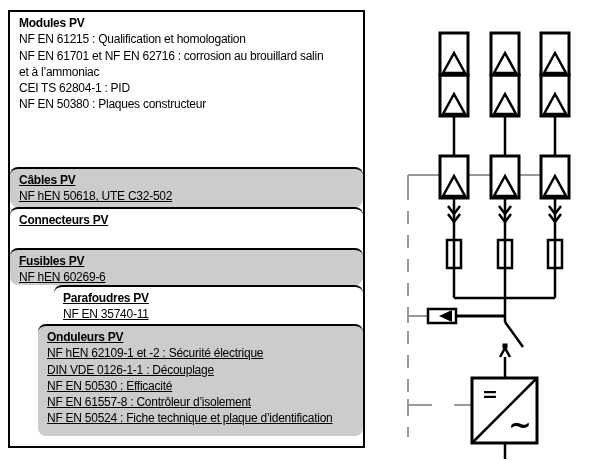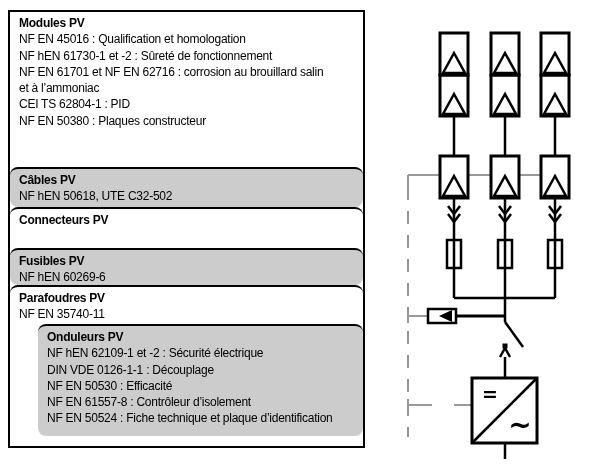--- a/index.html
+++ b/index.html
@@ -5,48 +5,47 @@
   html,body{margin:0;padding:0;background:#fff;}
   body{width:601px;height:470px;position:relative;font-family:"Liberation Sans","DejaVu Sans",sans-serif;color:#000;}
   .figure{position:absolute;inset:0;}
   .standards-table{
     position:absolute;left:8px;top:10px;width:357px;height:438px;
     border:2px solid #000;box-sizing:border-box;background:#fff;
     display:flex;flex-direction:column;
   }
   .sec{box-sizing:border-box;padding:3px 8px 0 9px;overflow:hidden;
        font-size:12px;line-height:16.3px;letter-spacing:-0.25px;border-radius:8px;}
-  .sec + .sec{border-top:2px solid #000;}
+  .sec + .sec{border-top:2px solid #000;text-decoration:underline;}
   .sec.shaded{background:#cccccc;}
   .sec-title{font-weight:bold;}
   .sec.h-modules{height:155px;}
   .sec.h-cables{height:40px;}
   .sec.h-connecteurs{height:41px;}
   .sec.h-fusibles{height:37px;}
-  .sec.h-parafoudres{height:39px;}
+  .sec.h-parafoudres{height:39px;margin-left:44px;}
   .sec.h-onduleurs{height:112px;margin-left:28px;}
   svg{position:absolute;left:0;top:0;}
   .blk{stroke:#000;fill:none;stroke-width:2.5;}
   .blk-thick{stroke:#000;fill:none;stroke-width:3;}
   .gry{stroke:#999;fill:none;stroke-width:2;}
   .fillblk{fill:#000;stroke:none;}
   text{font-family:"DejaVu Sans","Liberation Sans",sans-serif;font-weight:bold;fill:#000;}
 </style>
 </head>
 <body>
 
 <div class="figure">
 
   <div class="standards-table">
 
     <div class="sec h-modules">
       <div class="sec-title">Modules PV</div>
       <div>
-          <div>NF EN 45016 : Qualification et homologation</div>
-          <div>NF hEN 61730-1 et -2 : Sûreté de fonctionnement</div>
+          <div>NF EN 61215 : Qualification et homologation</div>
           <div>NF EN 61701 et NF EN 62716 : corrosion au brouillard salin</div>
           <div>et à l’ammoniac</div>
           <div>CEI TS 62804-1 : PID</div>
           <div>NF EN 50380 : Plaques constructeur</div>
         </div>
     </div>
 
     <div class="sec shaded h-cables">
       <div class="sec-title">Câbles PV</div>
       <div>

